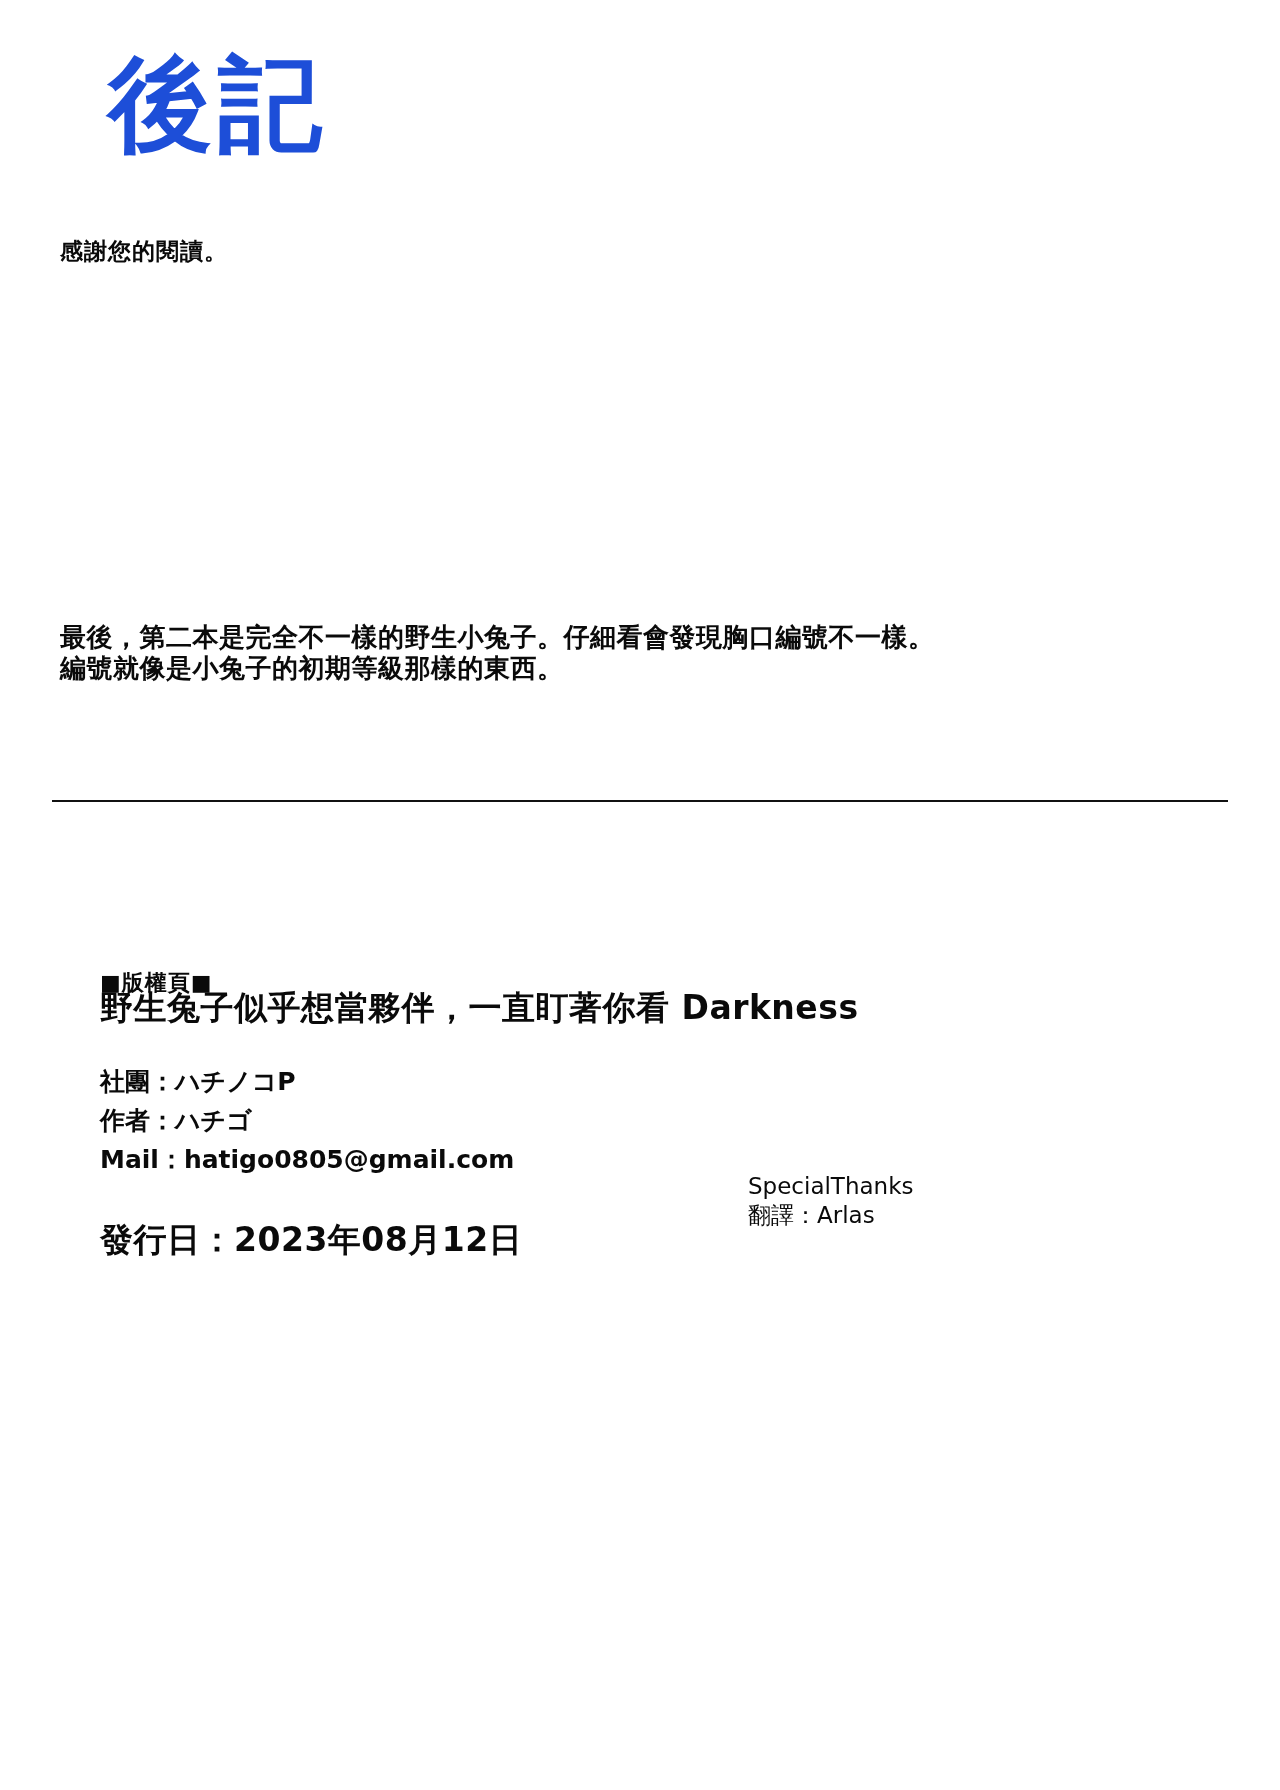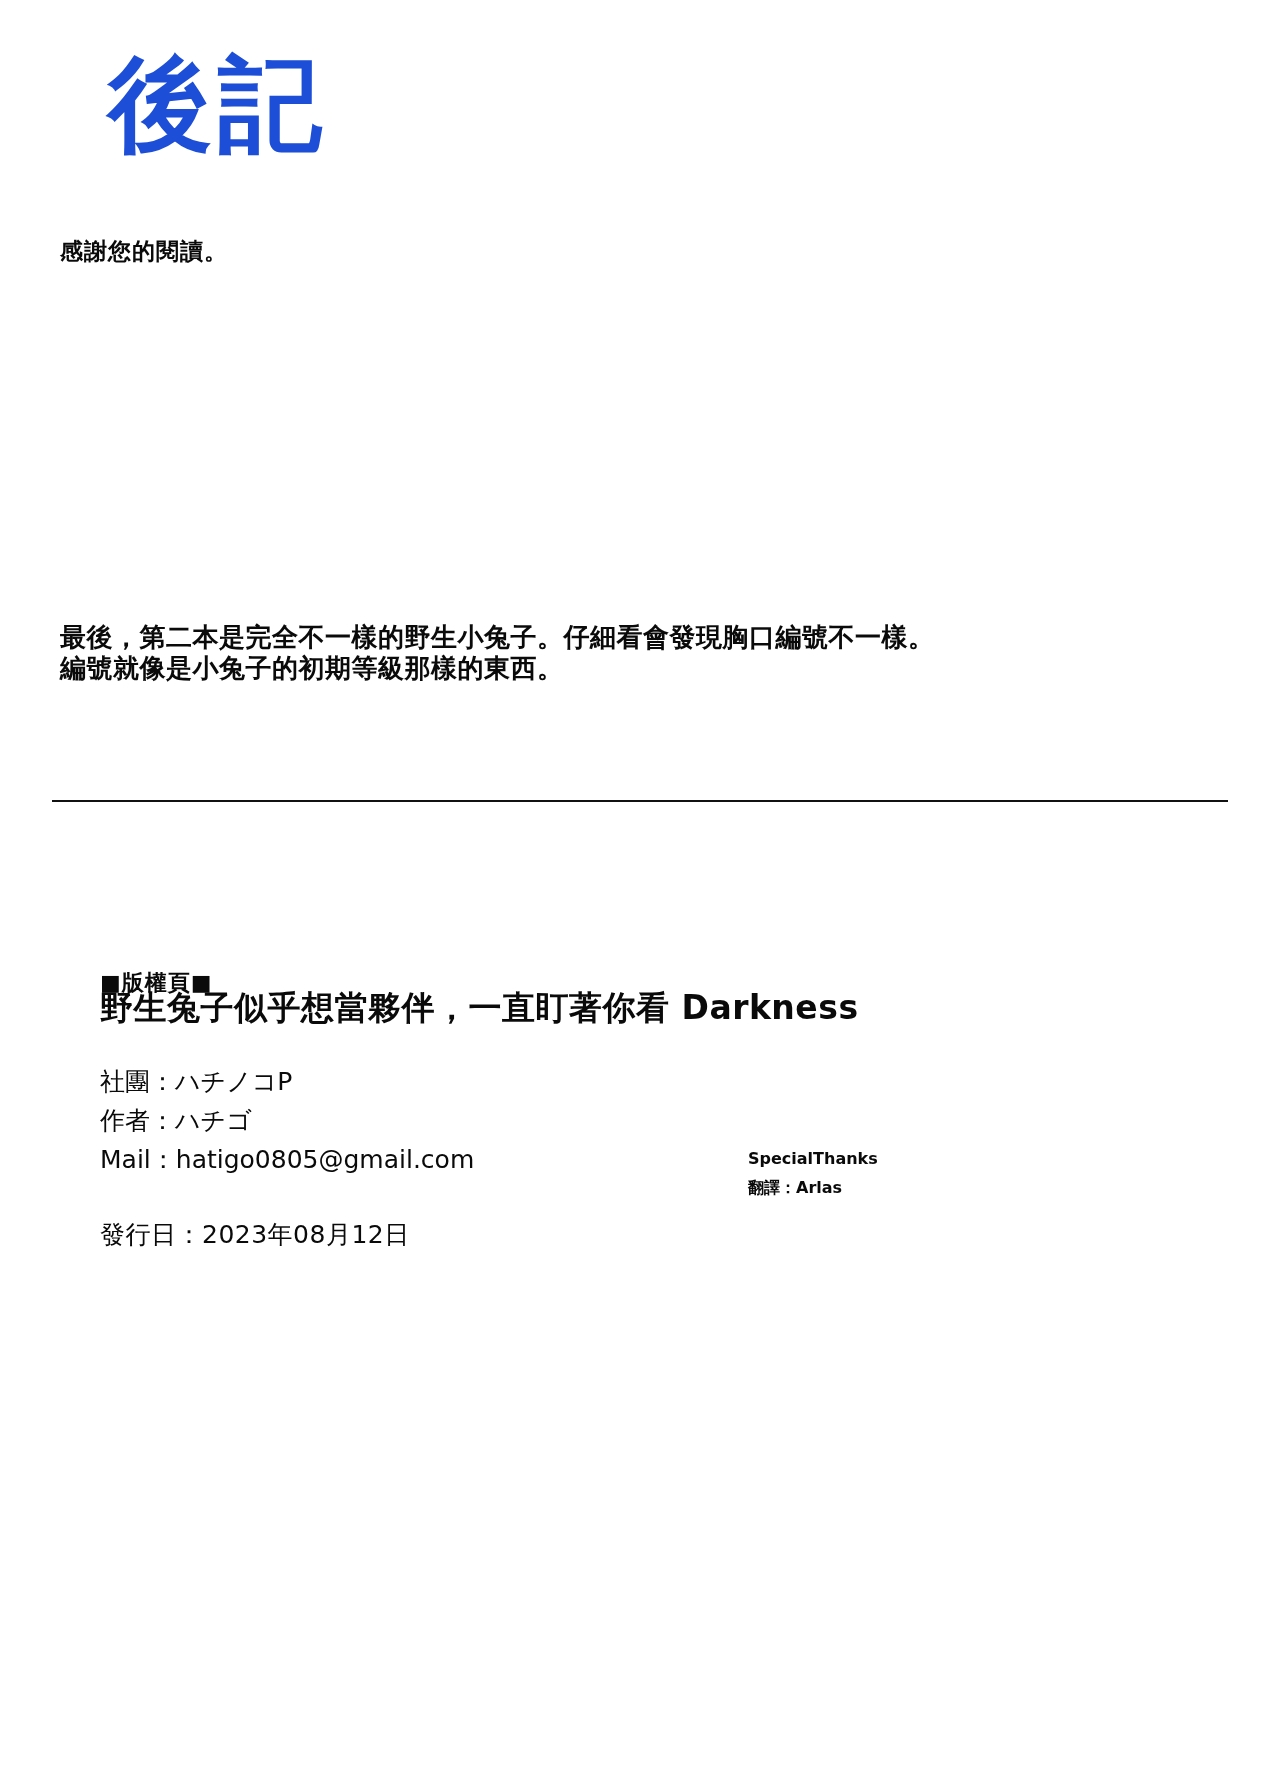--- a/index.html
+++ b/index.html
@@ -81,38 +81,38 @@
     top: 986px;
     font-size: 33px;
     font-weight: 700;
     letter-spacing: 0.5px;
   }
   .colophon-meta {
     position: absolute;
     left: 100px;
     top: 1062px;
     font-size: 25px;
-    font-weight: 400;
+    font-weight: 700;
     line-height: 39px;
     white-space: pre;
   }
   .release {
     position: absolute;
     left: 100px;
     top: 1218px;
-    font-size: 25px;
-    font-weight: 400;
+    font-size: 33px;
+    font-weight: 700;
     letter-spacing: 0.5px;
   }
   .special-thanks {
     position: absolute;
     left: 748px;
-    top: 1144px;
-    font-size: 16px;
-    font-weight: 700;
+    top: 1172px;
+    font-size: 23px;
+    font-weight: 400;
     line-height: 29px;
     white-space: pre;
   }
   .notices {
     position: absolute;
     left: 110px;
     top: 1372px;
     font-size: 29px;
     font-weight: 700;
     line-height: 41px;

